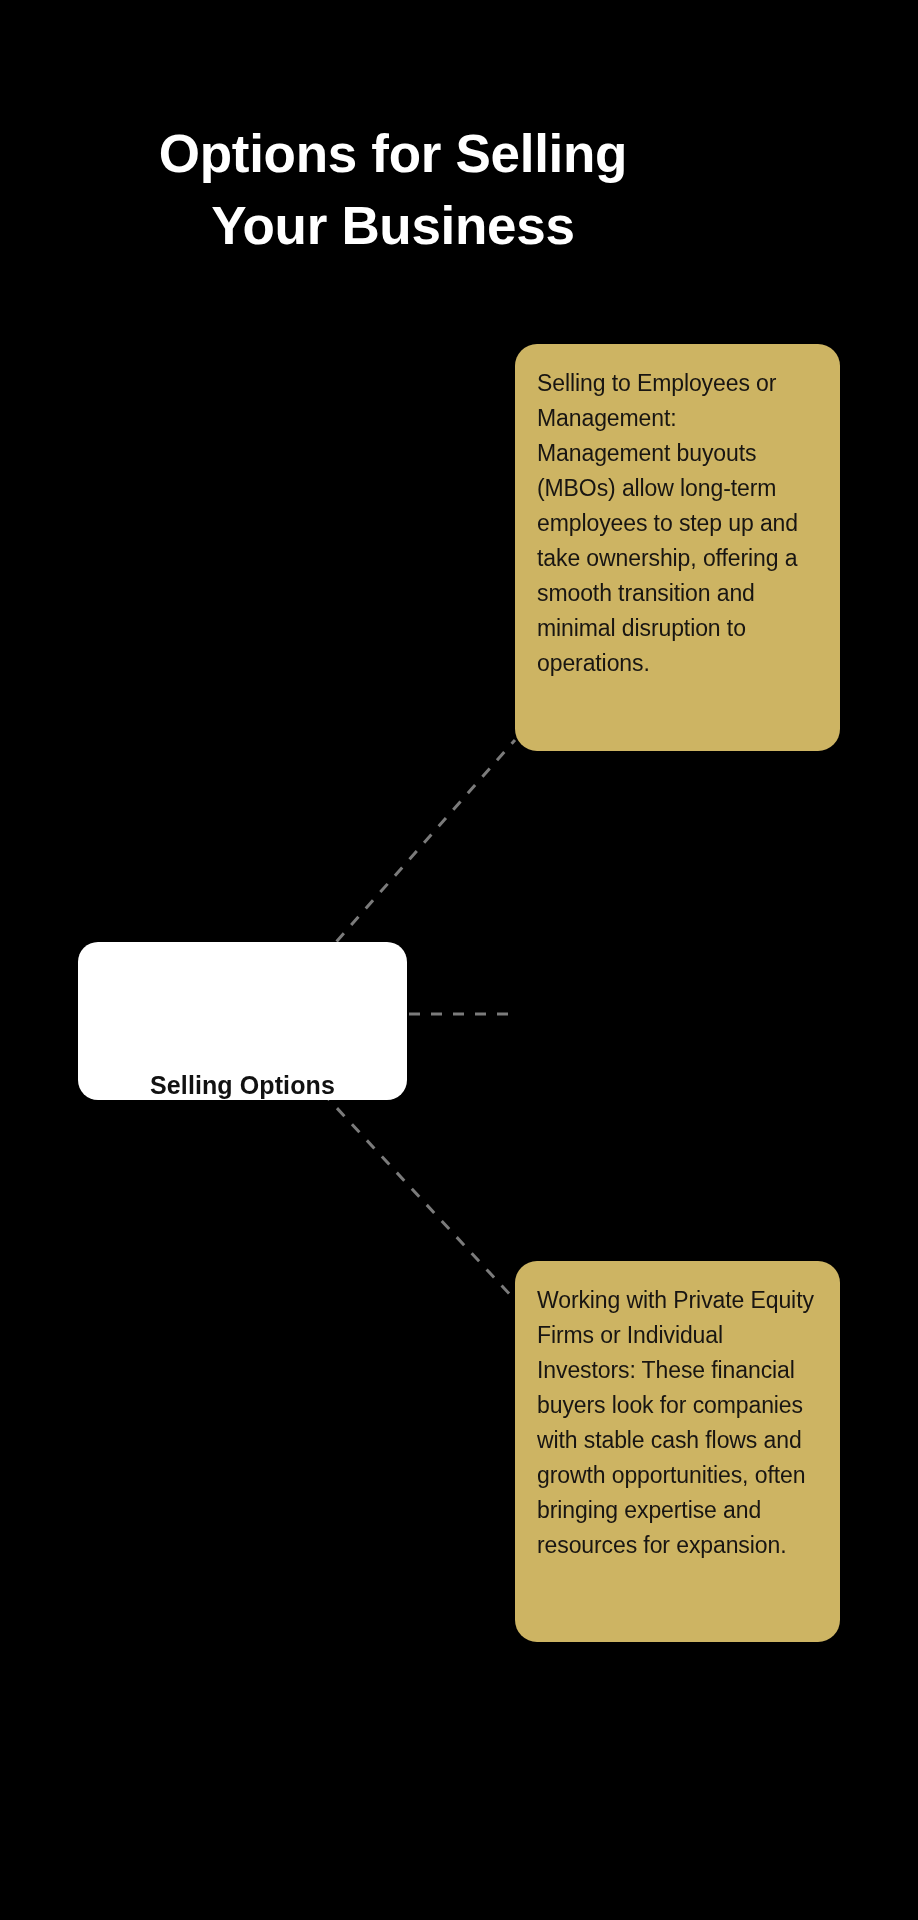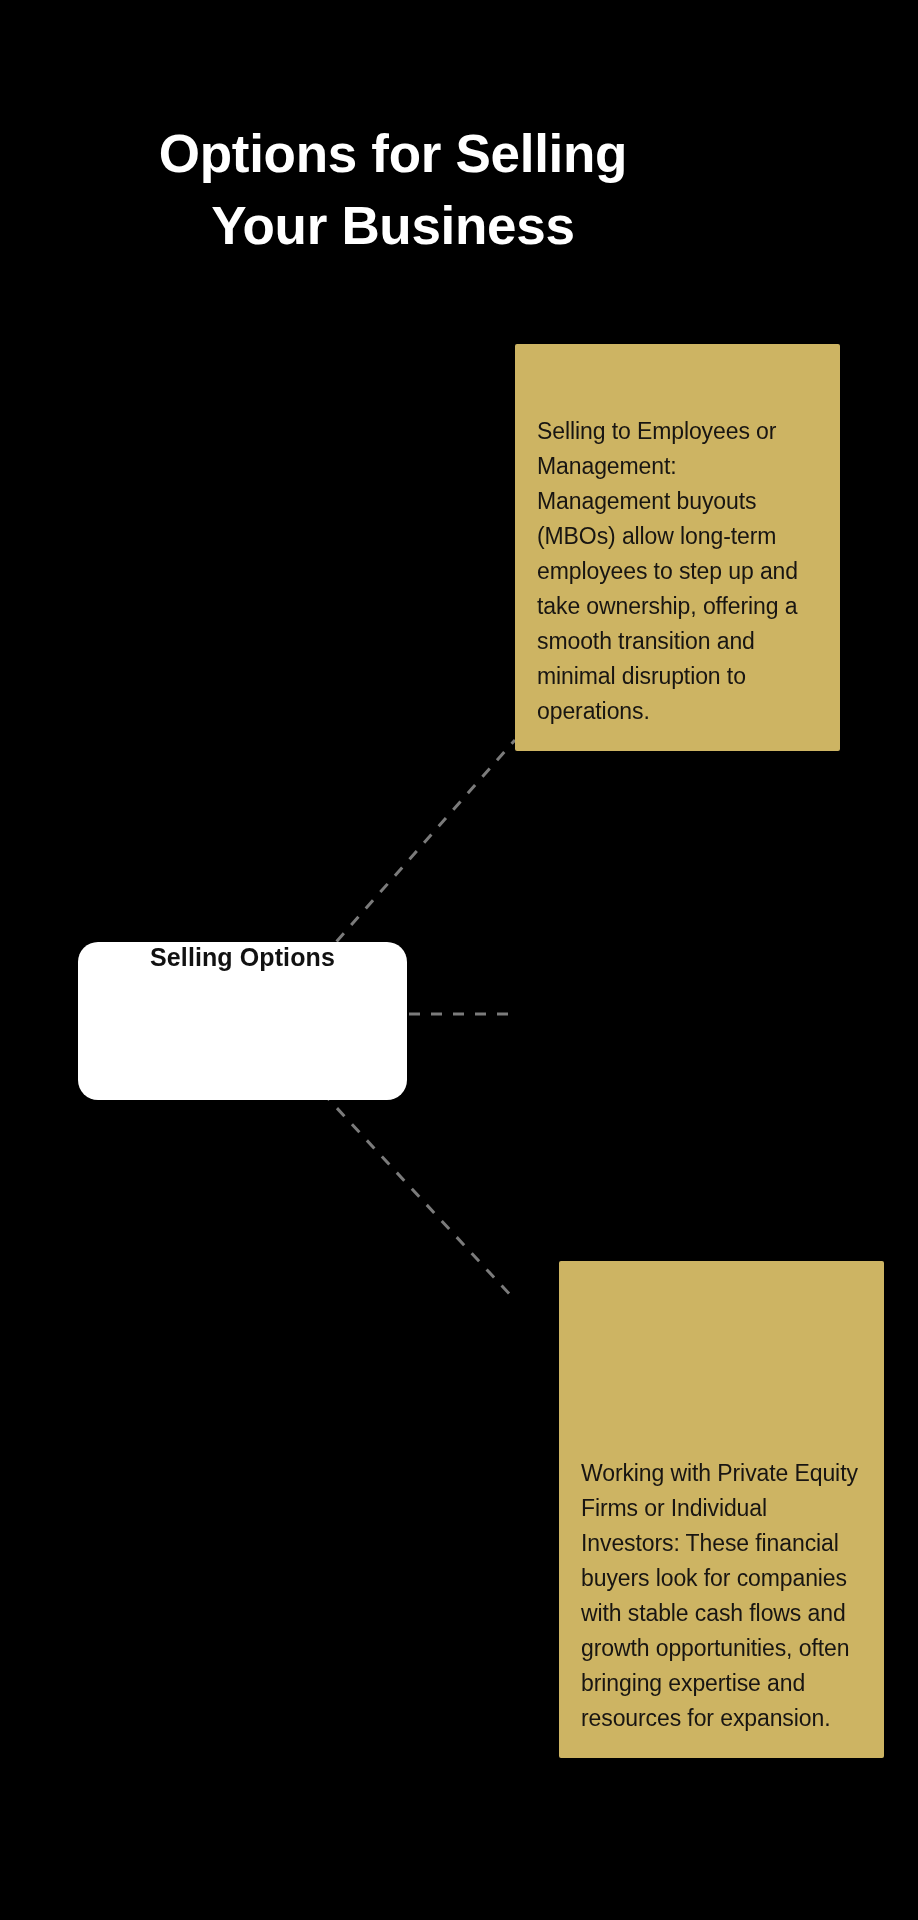--- a/index.html
+++ b/index.html
@@ -60,60 +60,60 @@
   
   .root-node {
     position: absolute;
     left: 78px;
     top: 942px;
     width: 329px;
     height: 158px;
     background: #ffffff;
     border-radius: 20px;
     display: flex;
-    align-items: flex-start;
+    align-items: flex-end;
     justify-content: center;
     box-sizing: border-box;
   }
   .root-node-label {
     color: #111111;
     font-family: "Liberation Sans", sans-serif;
     font-weight: bold;
     font-size: 25px;
     line-height: 30px;
     text-align: center;
     letter-spacing: 0.1px;
   }
 
   
   .branch-card {
     position: absolute;
     left: 515px;
     width: 325px;
     background: #cdb463;
-    border-radius: 2px;
+    border-radius: 22px;
     box-sizing: border-box;
     padding: 22px 26px 22px 22px;
     display: flex;
-    align-items: flex-end;
+    align-items: flex-start;
   }
   .branch-card-text {
     color: #181512;
     font-family: "Liberation Sans", sans-serif;
     font-weight: normal;
     font-size: 23px;
     line-height: 35px;
     letter-spacing: -0.1px;
     word-break: normal;
     overflow-wrap: break-word;
   }
 
   #card-0 { top: 344px;  height: 407px; }
   #card-1 { top: 800px;  height: 410px; }
-  #card-2 { top: 1261px; height: 497px; margin-left: 44px; }
+  #card-2 { top: 1261px; height: 381px; }
 </style>
 </head>
 <body>
 
 <div id="canvas">
 
   <h1 class="page-title">Options for Selling Your Business</h1>
 
   <svg id="connectors" viewBox="0 0 918 1920" width="918" height="1920" xmlns="http://www.w3.org/2000/svg">
     <line class="connector-line" x1="322" y1="958" x2="515" y2="740"></line>

